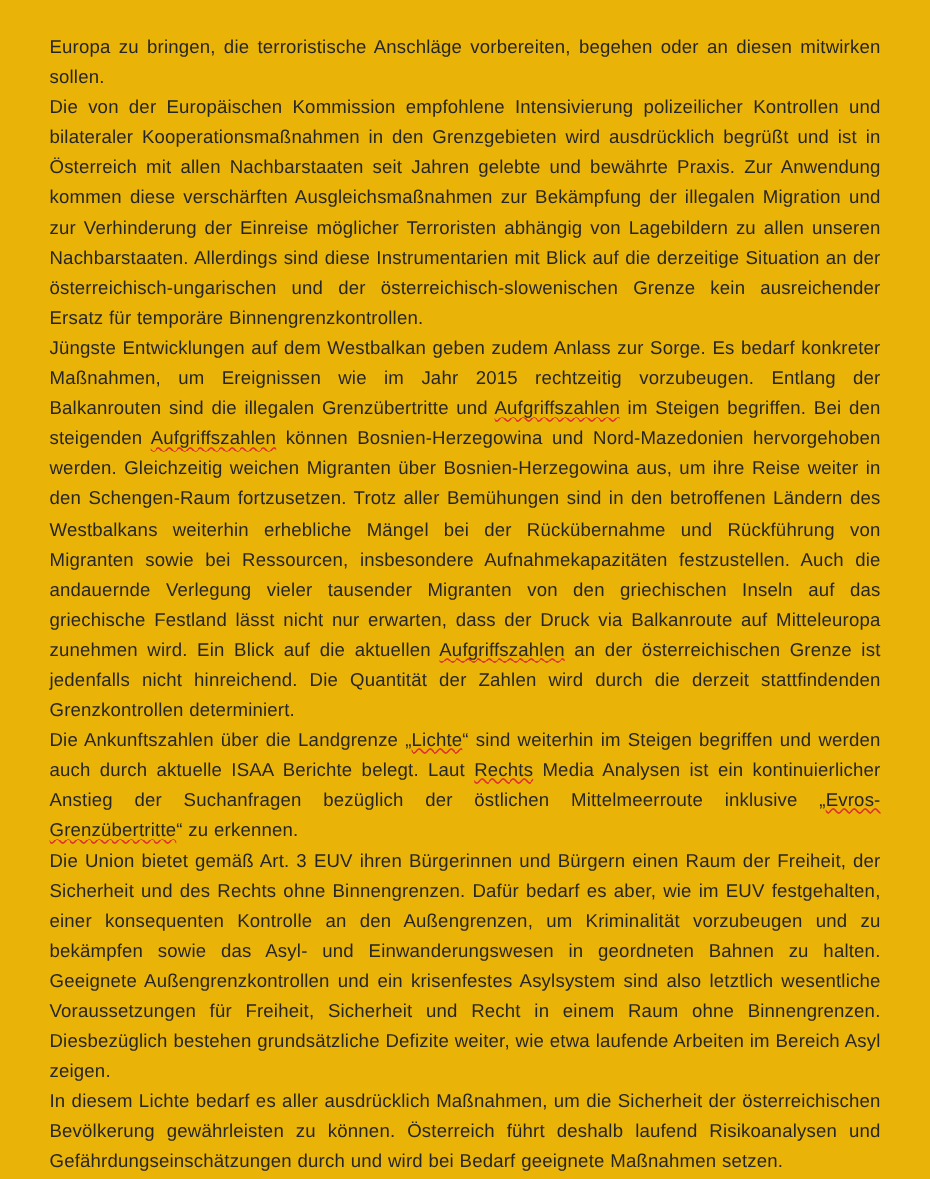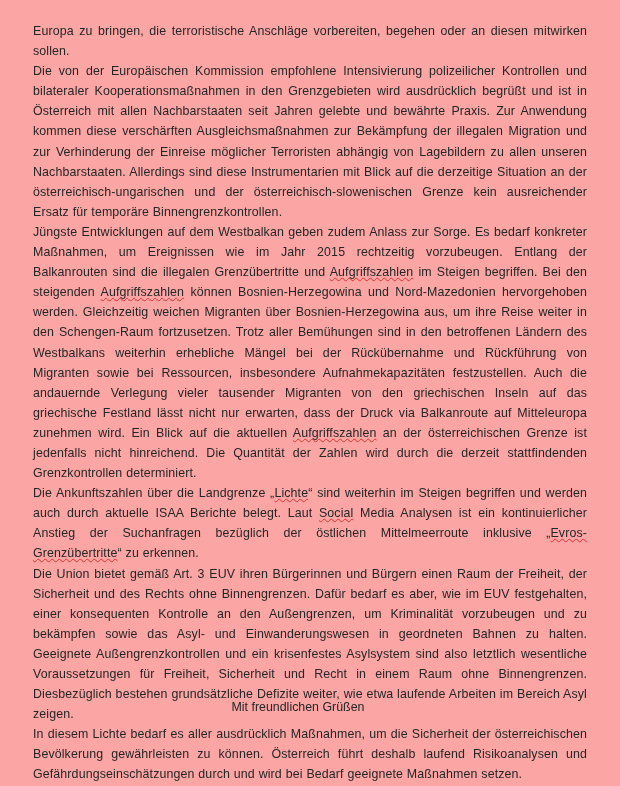--- a/index.html
+++ b/index.html
@@ -11,21 +11,21 @@
     width: 620px;
     height: 786px;
     font-family: "Liberation Sans", sans-serif;
     color: #262626;
     overflow: hidden;
   }
   .page {
     position: relative;
     width: 620px;
     height: 786px;
-    background: #fca5a5;
+    background: #eab308;
     box-sizing: border-box;
   }
   .doc-body {
     position: absolute;
     left: 33px;
     top: 21px;
     width: 554px;
   }
   .para {
     margin: 0 0 0 0;
@@ -71,27 +71,24 @@
 <div class="page">
 
   <div class="doc-body">
 
     <p class="para">Europa zu bringen, die terroristische Anschläge vorbereiten, begehen oder an diesen mitwirken sollen.</p>
 
     <p class="para">Die von der Europäischen Kommission empfohlene Intensivierung polizeilicher Kontrollen und bilateraler Kooperationsmaßnahmen in den Grenzgebieten wird ausdrücklich begrüßt und ist in Österreich mit allen Nachbarstaaten seit Jahren gelebte und bewährte Praxis. Zur Anwendung kommen diese verschärften Ausgleichsmaßnahmen zur Bekämpfung der illegalen Migration und zur Verhinderung der Einreise möglicher Terroristen abhängig von Lagebildern zu allen unseren Nachbarstaaten. Allerdings sind diese Instrumentarien mit Blick auf die derzeitige Situation an der österreichisch-ungarischen und der österreichisch-slowenischen Grenze kein ausreichender Ersatz für temporäre Binnengrenzkontrollen.</p>
 
     <p class="para">Jüngste Entwicklungen auf dem Westbalkan geben zudem Anlass zur Sorge. Es bedarf konkreter Maßnahmen, um Ereignissen wie im Jahr 2015 rechtzeitig vorzubeugen. Entlang der Balkanrouten sind die illegalen Grenzübertritte und <span class="sp">Aufgriffszahlen</span> im Steigen begriffen. Bei den steigenden <span class="sp">Aufgriffszahlen</span> können Bosnien-Herzegowina und Nord-Mazedonien hervorgehoben werden. Gleichzeitig weichen Migranten über Bosnien-Herzegowina aus, um ihre Reise weiter in den Schengen-Raum fortzusetzen. Trotz aller Bemühungen sind in den betroffenen Ländern des Westbalkans weiterhin erhebliche Mängel bei der Rückübernahme und Rückführung von Migranten sowie bei Ressourcen, insbesondere Aufnahmekapazitäten festzustellen. Auch die andauernde Verlegung vieler tausender Migranten von den griechischen Inseln auf das griechische Festland lässt nicht nur erwarten, dass der Druck via Balkanroute auf Mitteleuropa zunehmen wird. Ein Blick auf die aktuellen <span class="sp">Aufgriffszahlen</span> an der österreichischen Grenze ist jedenfalls nicht hinreichend. Die Quantität der Zahlen wird durch die derzeit stattfindenden Grenzkontrollen determiniert.</p>
 
-    <p class="para">Die Ankunftszahlen über die Landgrenze „<span class="sp">Lichte</span>“ sind weiterhin im Steigen begriffen und werden auch durch aktuelle ISAA Berichte belegt. Laut <span class="sp">Social</span> Media Analysen ist ein kontinuierlicher Anstieg der Suchanfragen bezüglich der östlichen Mittelmeerroute inklusive „<span class="sp">Evros-Grenzübertritte</span>“ zu erkennen.</p>
+    <p class="para">Die Ankunftszahlen über die Landgrenze „<span class="sp">Lichte</span>“ sind weiterhin im Steigen begriffen und werden auch durch aktuelle ISAA Berichte belegt. Laut <span class="sp">Rechts</span> Media Analysen ist ein kontinuierlicher Anstieg der Suchanfragen bezüglich der östlichen Mittelmeerroute inklusive „<span class="sp">Evros-Grenzübertritte</span>“ zu erkennen.</p>
 
     <p class="para">Die Union bietet gemäß Art. 3 EUV ihren Bürgerinnen und Bürgern einen Raum der Freiheit, der Sicherheit und des Rechts ohne Binnengrenzen. Dafür bedarf es aber, wie im EUV festgehalten, einer konsequenten Kontrolle an den Außengrenzen, um Kriminalität vorzubeugen und zu bekämpfen sowie das Asyl- und Einwanderungswesen in geordneten Bahnen zu halten. Geeignete Außengrenzkontrollen und ein krisenfestes Asylsystem sind also letztlich wesentliche Voraussetzungen für Freiheit, Sicherheit und Recht in einem Raum ohne Binnengrenzen. Diesbezüglich bestehen grundsätzliche Defizite weiter, wie etwa laufende Arbeiten im Bereich Asyl zeigen.</p>
 
     <p class="para">In diesem Lichte bedarf es aller ausdrücklich Maßnahmen, um die Sicherheit der österreichischen Bevölkerung gewährleisten zu können. Österreich führt deshalb laufend Risikoanalysen und Gefährdungseinschätzungen durch und wird bei Bedarf geeignete Maßnahmen setzen.</p>
 
     <p class="para">Ich habe daher entschieden, dass an der österreichisch-ungarischen und der österreichisch-slowenischen Landgrenze auch nach dem 12. Mai 2019 für einen Zeitraum von 6 Monaten Binnengrenzkontrollen durchgeführt werden.</p>
 
   </div>
 
-  <div class="closing-wrap">
-    <span class="closing">Mit freundlichen Grüßen</span>
-  </div>
 
 </div>
 
 </body></html>

